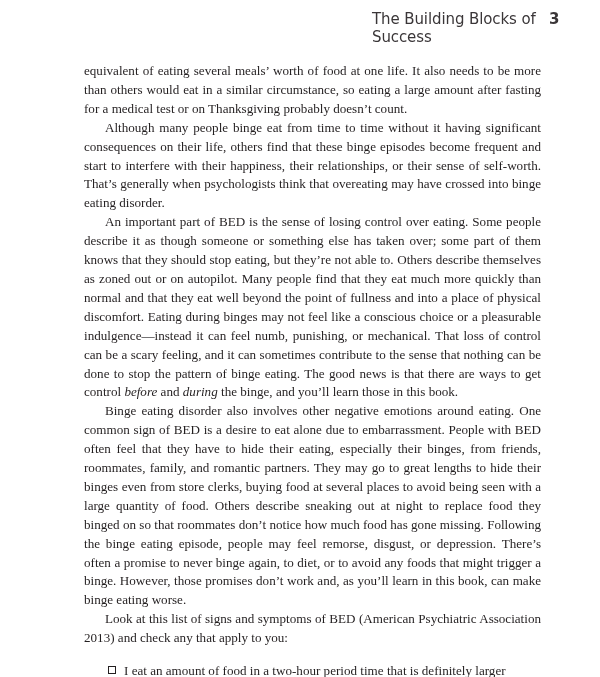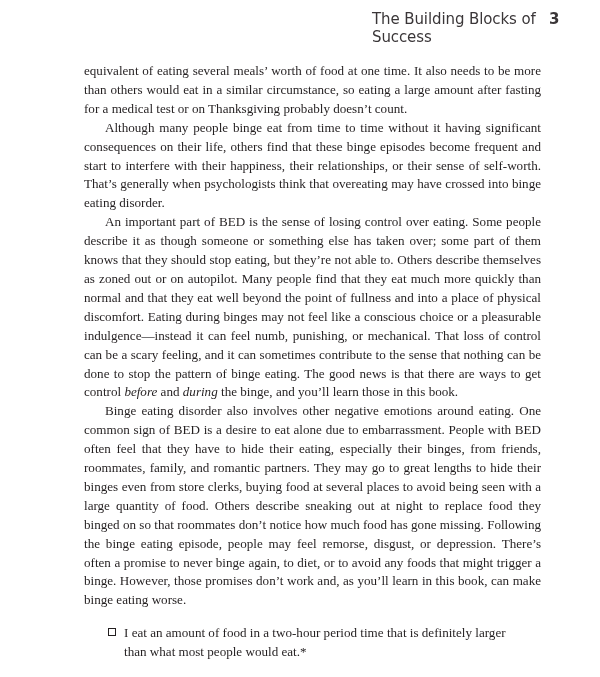--- a/index.html
+++ b/index.html
@@ -83,24 +83,25 @@
   </style>
 </head>
 <body>
 
 <header class="running-head">
   <span class="title">The Building Blocks of Success</span>
   <span class="page-num">3</span>
 </header>
 
 <main class="text-block">
-  <p class="noindent">equivalent of eating several meals’ worth of food at one time. It also needs to be more than others would eat in a similar circumstance, so eating a large amount after fasting for a medical test or on Thanksgiving probably doesn’t count.</p>
+  <p class="noindent">equivalent of eating several meals’ worth of food at one life. It also needs to be more than others would eat in a similar circumstance, so eating a large amount after fasting for a medical test or on Thanksgiving probably doesn’t count.</p>
   <p>Although many people binge eat from time to time without it having significant consequences on their life, others find that these binge episodes become frequent and start to interfere with their happiness, their relationships, or their sense of self-worth. That’s generally when psychologists think that overeating may have crossed into binge eating disorder.</p>
   <p><span>An important part of BED is the sense of losing control over eating. Some people describe it as though someone or something else has taken over; some part of them knows that they should stop eating, but they’re not able to. Others describe themselves as zoned out or on autopilot. Many people find that they eat much more quickly than normal and that they eat well beyond the point of fullness and into a place of physical discomfort. Eating during binges may not feel like a conscious choice or a pleasurable indulgence—instead it can feel numb, punishing, or mechanical. That loss of control can be a scary feeling, and it can sometimes contribute to the sense that nothing can be done to stop the pattern of binge eating. The good news is that there are ways to get control </span><em>before</em><span> and </span><em>during</em><span> the binge, and you’ll learn those in this book.</span></p>
   <p>Binge eating disorder also involves other negative emotions around eating. One common sign of BED is a desire to eat alone due to embarrassment. People with BED often feel that they have to hide their eating, especially their binges, from friends, roommates, family, and romantic partners. They may go to great lengths to hide their binges even from store clerks, buying food at several places to avoid being seen with a large quantity of food. Others describe sneaking out at night to replace food they binged on so that roommates don’t notice how much food has gone missing. Following the binge eating episode, people may feel remorse, disgust, or depression. There’s often a promise to never binge again, to diet, or to avoid any foods that might trigger a binge. However, those promises don’t work and, as you’ll learn in this book, can make binge eating worse.</p>
+  <p>Look at this list of signs and symptoms of BED (American Psychiatric Association 2013) and check any that apply to you:</p>
 
   <ul class="checklist">
     <li>
       <span class="checkbox" role="checkbox" aria-checked="false"></span>
       <span class="item-text">I eat an amount of food in a two-hour period time that is definitely larger than what most people would eat.*</span>
     </li>
 
   </ul>
 </main>
 

